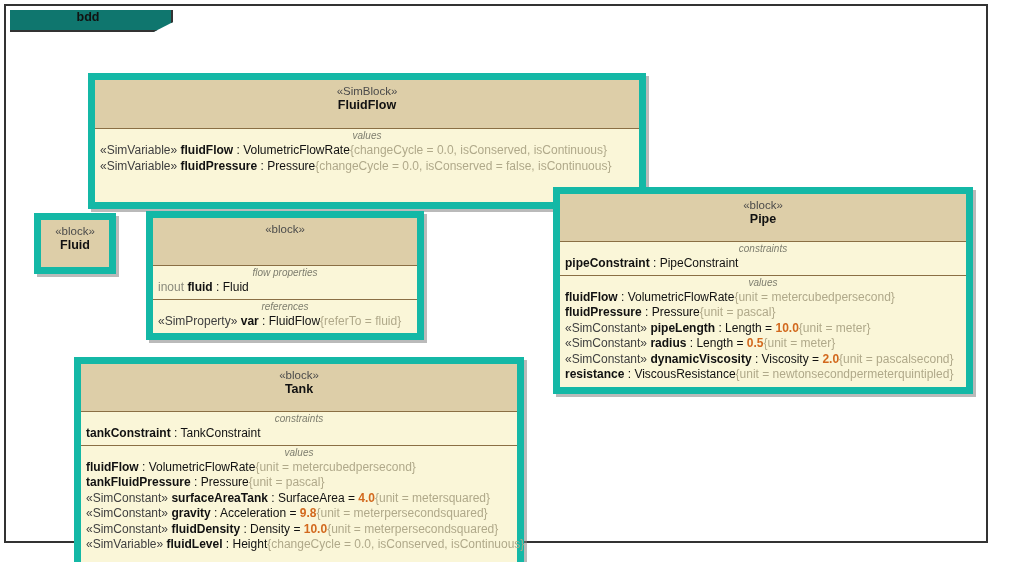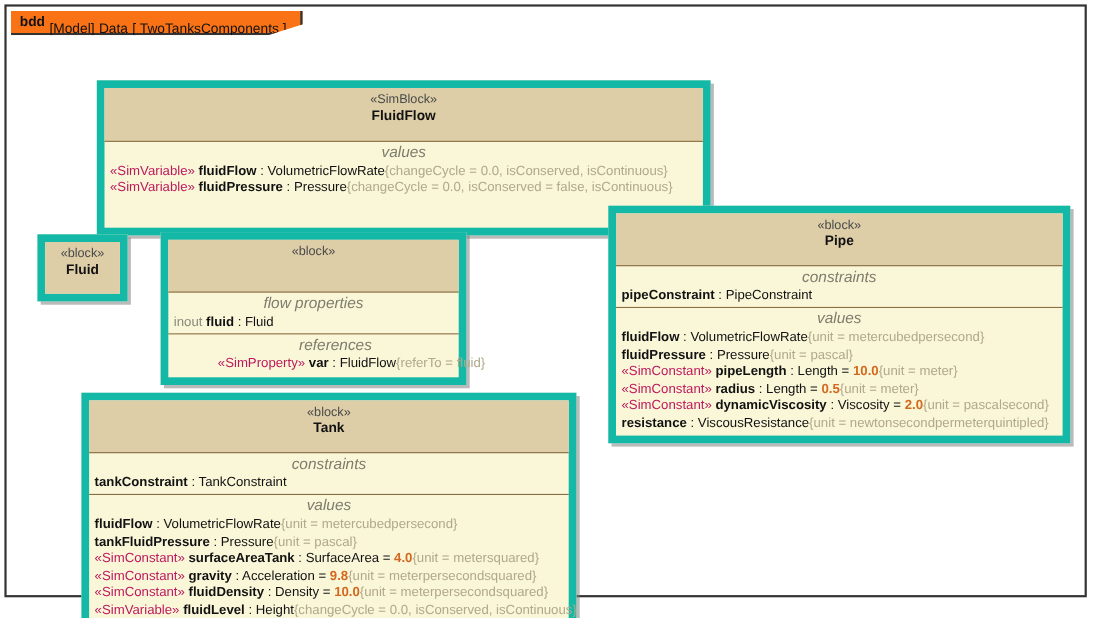--- a/index.html
+++ b/index.html
@@ -29,28 +29,29 @@
 
   #frame-tab {
     position: absolute;
     left: 4px;
     top: 4px;
     height: 22px;
     padding: 0 9px 0 8px;
     display: flex;
     align-items: center;
     box-sizing: border-box;
-    background: #f97316;
+    background: #0f766e;
     border-right: 2px solid #333333;
     border-bottom: 2px solid #333333;
     -webkit-clip-path: polygon(0 0, 100% 0, 100% 55%, 88% 100%, 0 100%);
     clip-path: polygon(0 0, 100% 0, 100% 55%, 88% 100%, 0 100%);
     white-space: nowrap;
     font-size: 12.5px;
     color: #111111;
+    flex-direction: column;
   }
   #frame-tab .kind { font-weight: bold; margin-right: 4px; }
   #frame-tab .seg { margin-right: 4px; margin-top: 11px; }
 
   
   .block {
     position: absolute;
     box-sizing: border-box;
     border: 7px solid #14b8a6;
     background: #faf6d8;
@@ -77,51 +78,51 @@
     color: #111111;
   }
   .compartment {
     border-bottom: 1px solid #8a6f44;
     padding: 0 0 3px 0;
   }
   .compartment:last-child { border-bottom: none; }
   .comp-label {
     text-align: center;
     font-style: italic;
-    font-size: 14px;
+    font-size: 10px;
     color: #7d7d6e;
     padding: 1px 0 1px 0;
     line-height: 1.2;
   }
   .feature {
     padding: 0 0 0 5px;
     line-height: 15.5px;
     white-space: nowrap;
     font-size: 12px;
   }
-  .stereo { color: #be185d; }
+  .stereo { color: #404040; }
   .kw     { color: #8a8a7c; }
   .nm     { font-weight: bold; color: #111111; }
   .ty     { color: #111111; }
   .num    { color: #d2691e; font-weight: bold; }
   .prop   { color: #b0a98a; }
 
   
   #block-fluidflow { left: 82px;  top: 67px;  width: 558px; }
   #block-fluid     { left: 28px;  top: 207px; width: 82px;  }
   #block-hole      { left: 140px; top: 205px; width: 278px; }
   #block-pipe      { left: 547px; top: 181px; width: 420px; }
   #block-tank      { left: 68px;  top: 351px; width: 450px; }
 
   #block-fluidflow .blk-header { height: 39px; }
   #block-fluidflow .comp-body  { padding-bottom: 28px; }
 
   #block-pipe .comp-values  { padding-bottom: 4px; }
   #block-tank .comp-values  { padding-bottom: 18px; }
-  #block-hole .comp-last    { padding-bottom: 4px; padding-left: 40px; }
+  #block-hole .comp-last    { padding-bottom: 4px; }
 </style>
 </head>
 <body>
 
 <div id="diagram-frame">
 
   <div id="frame-tab">
     <span class="kind">bdd</span>
     <span class="seg">[Model]</span>
     <span class="seg">Data</span>

